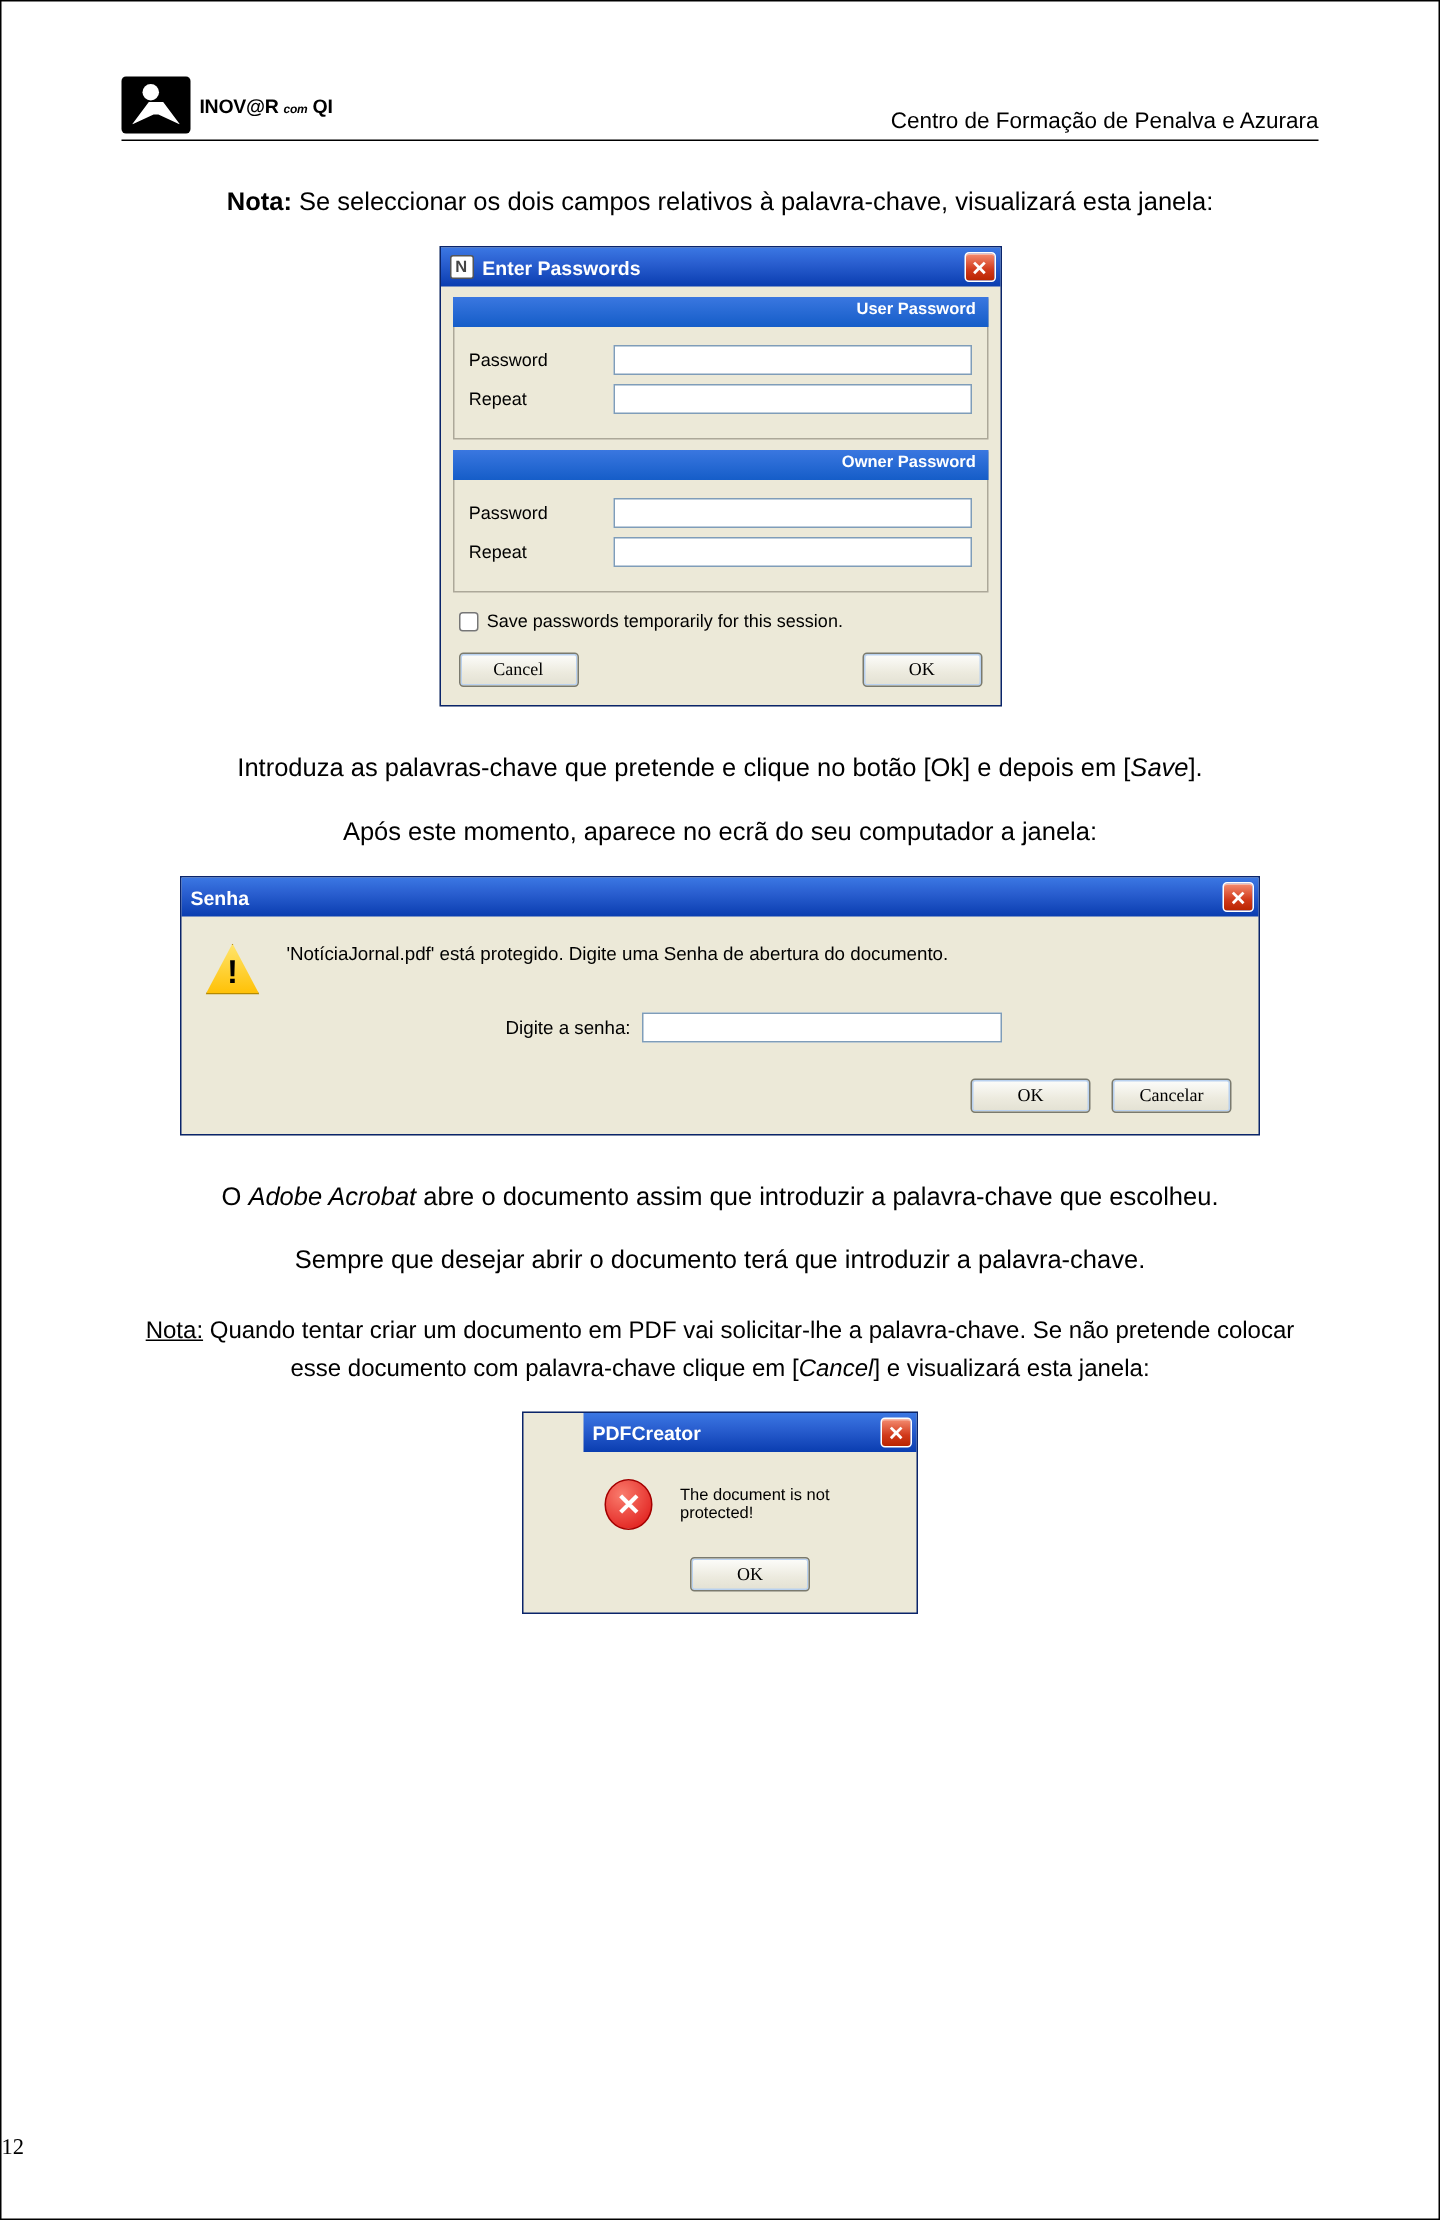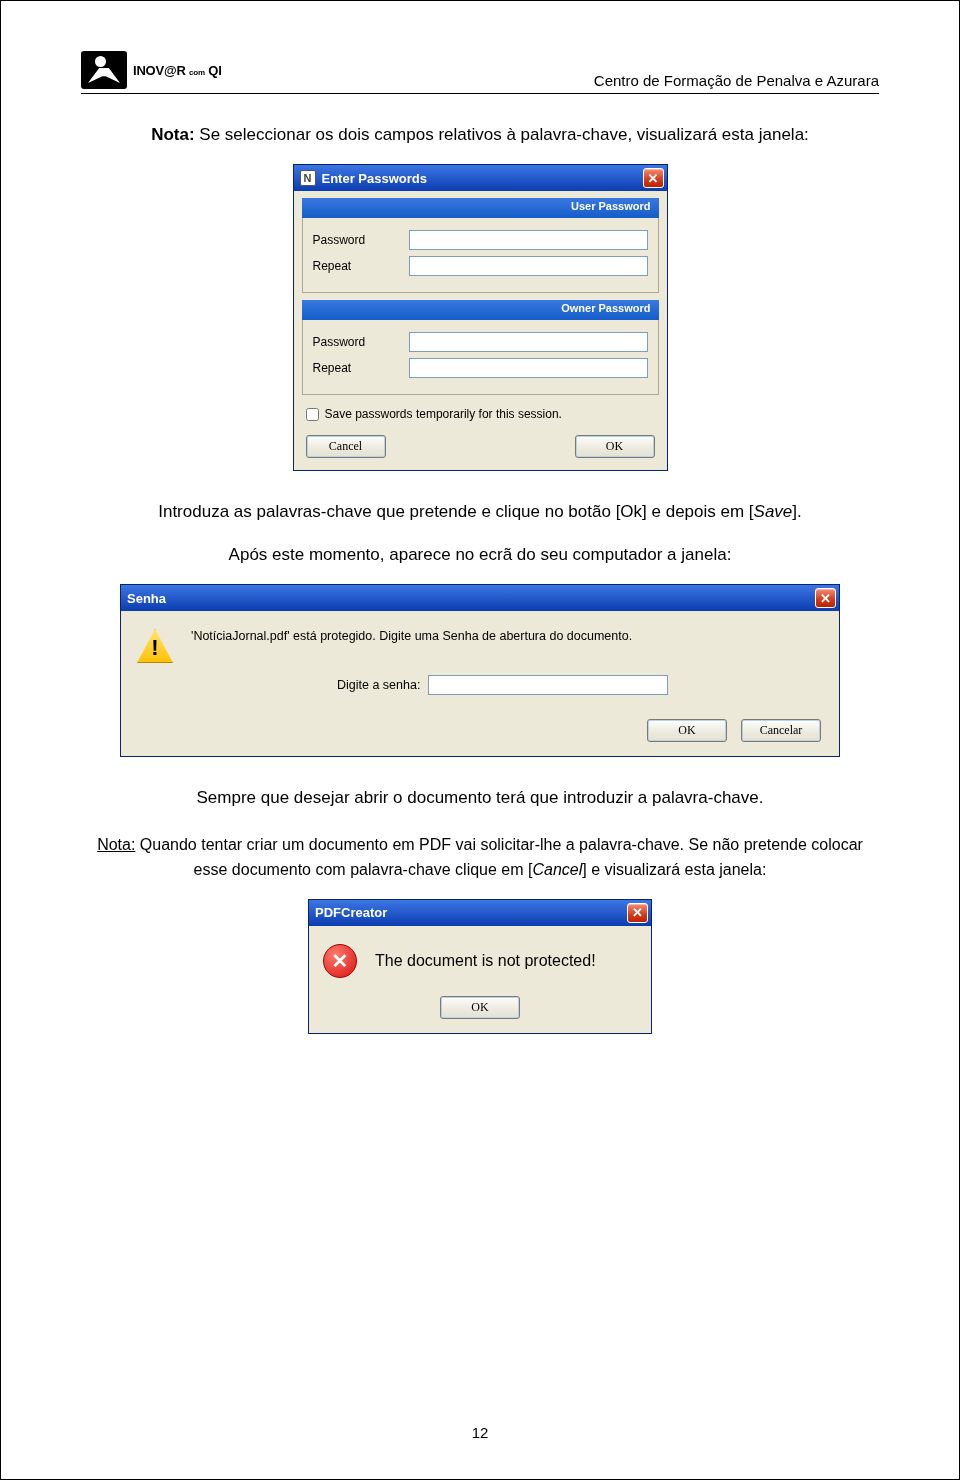--- a/index.html
+++ b/index.html
@@ -51,21 +51,21 @@
     width: 32px; height: 15px;
     background: #fff;
     clip-path: polygon(35% 0, 65% 0, 100% 100%, 55% 55%, 45% 55%, 0 100%);
   }
   .logo-text {
     font-family: "Arial Black", Arial, sans-serif;
     font-weight: 900;
     font-size: 13px;
     letter-spacing: -0.2px;
   }
-  .logo-text .small { font-size: 8px; font-weight: 700; }
+  .logo-text .small { font-size: 8px; font-weight: 700; font-style: italic; }
   .header-right {
     font-size: 15px;
     text-align: right;
   }
   .body-text { font-size: 17px; line-height: 1.55; margin-bottom: 16px; text-align: center; }
   .body-text .b { font-weight: bold; }
   .body-text .i { font-style: italic; }
   .body-text .u { text-decoration: underline; }
 
   
@@ -140,32 +140,32 @@
     display: flex; align-items: center; justify-content: center;
     font-weight: bold; font-size: 22px; color: #000;
     padding-top: 4px;
   }
   .warntext { font-size: 12.5px; }
   .senha-row { display: flex; align-items: center; gap: 8px; margin: 12px 0 14px 200px; font-size: 12.5px; }
   .senha-row input { width: 240px; height: 20px; border: 1px solid #7f9db9; background: #fff; }
   .dlg2 .btnrow2 { display: flex; justify-content: flex-end; gap: 14px; padding: 0 18px 14px 0; }
 
   
-  .dlg3 { width: 344px; }
+  .dlg3 { width: 264px; padding-left: 40px; }
   .dlg3 .body3 { padding: 18px 14px; display: flex; align-items: center; gap: 18px; }
   .erricon {
     width: 34px; height: 34px; border-radius: 50%;
     background: radial-gradient(circle at 35% 30%,#f97c6d,#d11);
     border: 1px solid #a30000;
     display: flex; align-items: center; justify-content: center;
     color: #fff; font-weight: bold; font-size: 20px;
   }
   .dlg3 .btnrow3 { display: flex; justify-content: center; padding: 0 0 14px 0; }
 
-  .pagenum { position: absolute; bottom: 38px; left: 0; right: 0; text-align: center; font-size: 15px; }
+  .pagenum { position: absolute; bottom: 38px; left: 0; right: 0; font-size: 15px; font-family: Liberation Serif, serif; }
 
   .tb-icon {
     width: 16px; height: 16px; background: #fff;
     border: 1px solid #555; font-size: 11px; color: #444;
     display: inline-flex; align-items: center; justify-content: center;
     font-weight: bold; border-radius: 2px;
   }
 </style>
 </head>
 <body>
@@ -248,35 +248,38 @@
         <span>Digite a senha:</span>
         <input type="text" style="">
       </div>
     </div>
     <div class="btnrow2">
       <div class="winbtn">OK</div>
       <div class="winbtn">Cancelar</div>
     </div>
   </div>
 
+  <p class="body-text">
+    <span>O </span><span class="i">Adobe Acrobat</span><span> abre o documento assim que introduzir a palavra-chave que escolheu.</span>
+  </p>
   <p class="body-text">Sempre que desejar abrir o documento terá que introduzir a palavra-chave.</p>
   <p class="body-text" style="margin-top:22px;font-size:16px">
     <span class="u">Nota:</span><span> Quando tentar criar um documento em PDF vai solicitar-lhe a palavra-chave. Se não pretende colocar esse documento com palavra-chave clique em [</span><span class="i">Cancel</span><span>] e visualizará esta janela:</span>
   </p>
 
   <div class="dlg dlg3">
     <div class="titlebar">
       <div class="ttl">
         <span>PDFCreator</span>
       </div>
       <div class="close-btn">✕</div>
     </div>
     <div class="body3">
       <div class="erricon">✕</div>
-      <div style="font-size:16px">The document is not protected!</div>
+      <div style="font-size:11px">The document is not protected!</div>
     </div>
     <div class="btnrow3">
       <div class="winbtn">OK</div>
     </div>
   </div>
 
 </div>
 
 <div class="pagenum">12</div>
 

